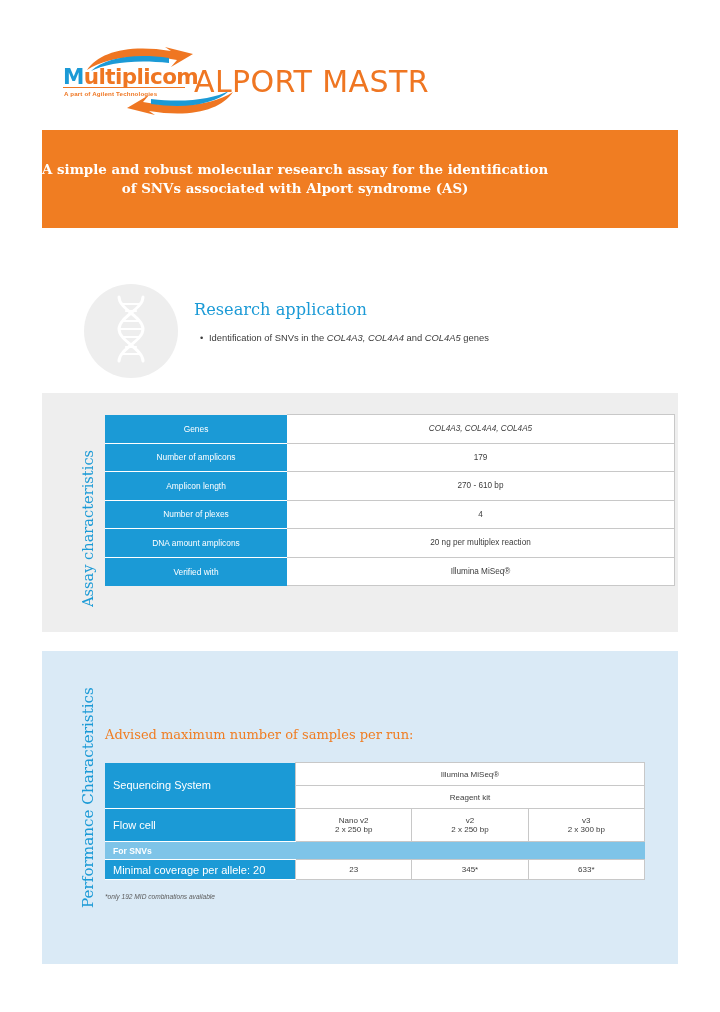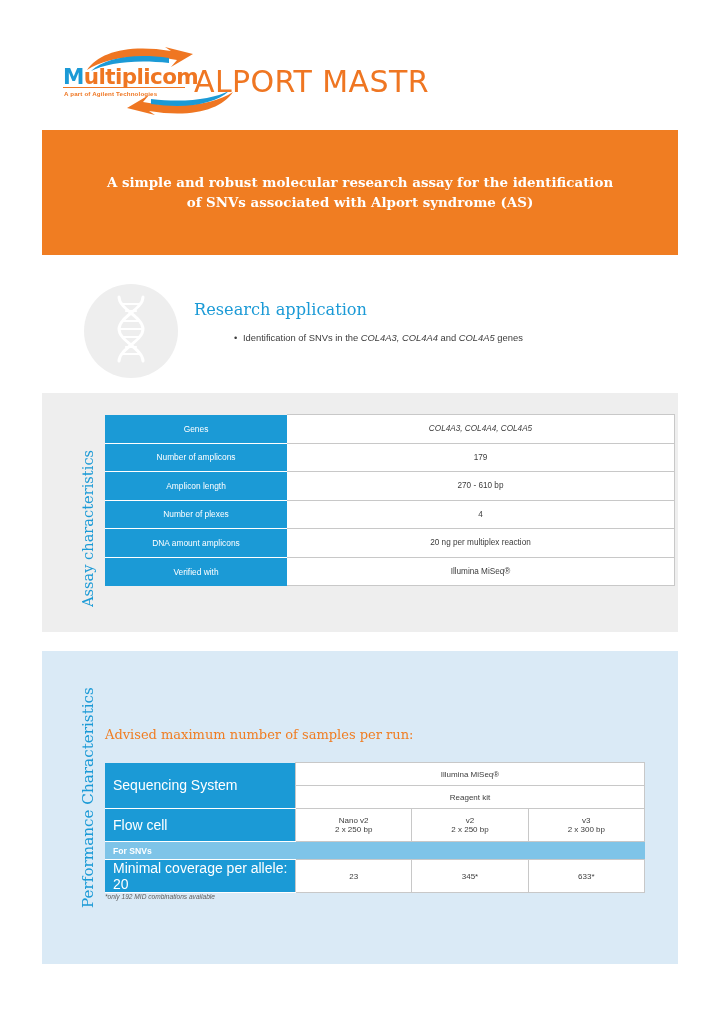--- a/index.html
+++ b/index.html
@@ -71,25 +71,25 @@
     font-weight: normal;
     letter-spacing: 0.4px;
     color: #ef7622;
     white-space: nowrap;
   }
 
   
   .banner {
     position: absolute;
     left: 42px; top: 130px;
-    width: 636px; height: 125px;
+    width: 636px; height: 98px;
     background: #f07d22;
     display: flex;
     align-items: center;
-    justify-content: center;
+    justify-content: flex-start;
   }
   .banner-text {
     font-family: "DejaVu Serif", serif;
     font-size: 13.4px;
     font-weight: bold;
     line-height: 1.42;
     color: #ffffff;
     text-align: center;
     white-space: pre-line;
   }
@@ -116,21 +116,20 @@
     font-weight: normal;
     color: #1b9ad6;
     white-space: nowrap;
   }
   .research-bullet {
     position: absolute;
     left: 158px; top: 48px;
     font-size: 9.4px;
     color: #3c3c3c;
     white-space: nowrap;
-    margin-left: 34px;
   }
   .research-bullet .dot {
     display: inline-block;
     width: 9px;
     color: #3c3c3c;
   }
   .research-bullet i { font-style: italic; }
 
   
   .panel-assay {
@@ -219,21 +218,21 @@
     color: #3c3c3c;
     background: #ffffff;
     border: 1px solid #c8c8c8;
   }
   .tbl-perf td.lbl {
     width: 182px;
     background: #1b9ad6;
     color: #ffffff;
     text-align: left;
     padding-left: 8px;
-    font-size: 14px;
+    font-size: 11px;
     border: none;
     border-bottom: 1px solid #ffffff;
   }
   .tbl-perf td.lbl-snv {
     background: #7ec4e8;
     color: #ffffff;
     text-align: left;
     padding-left: 8px;
     font-size: 8.6px;
     border: none;

